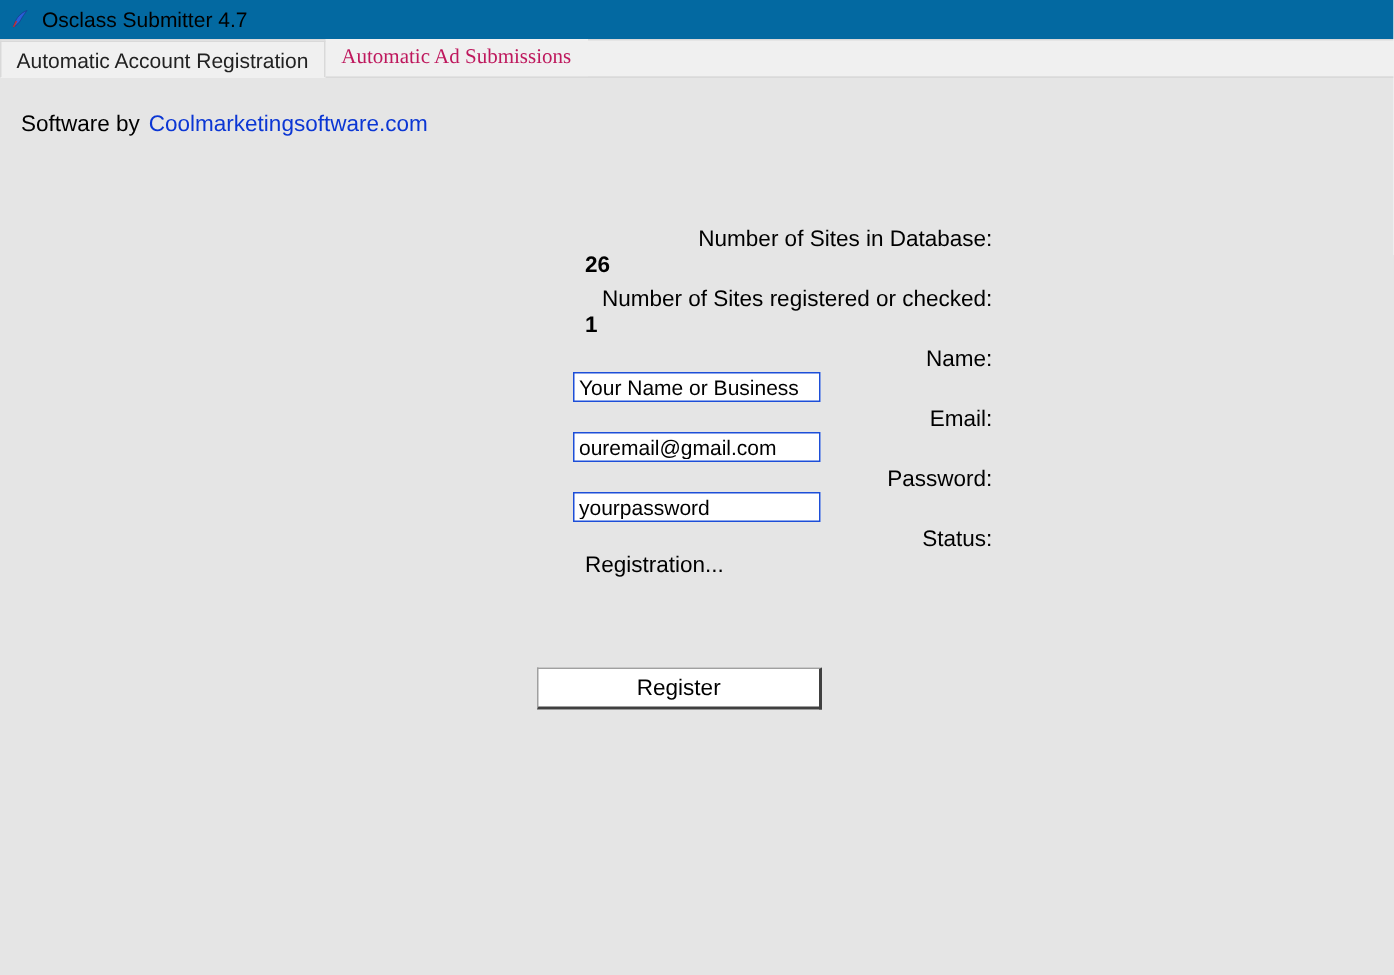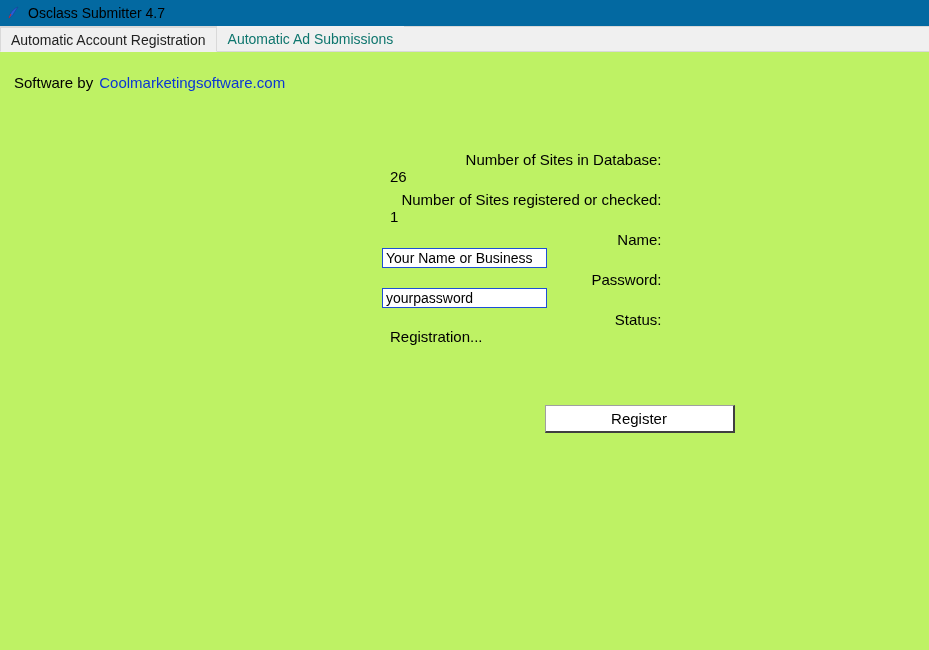--- a/index.html
+++ b/index.html
@@ -65,24 +65,25 @@
       align-items: center;
     }
     .tab.active {
       background: #f0f0f0;
       border-color: #d9d9d9;
       border-bottom: 1px solid #f0f0f0;
       z-index: 2;
       margin-bottom: -1px;
     }
     .tab.inactive {
-      color: #0f766e;
+      color: #be185d;
+      font-family: Liberation Serif, serif;
     }
     .tab-panel {
-      background: #bef264;
+      background: #e5e5e5;
       height: calc(650px - 26px - 26px);
       padding: 10px 8px;
       position: relative;
     }
     .software-by {
       font-size: 15px;
       color: #000;
       display: flex;
       align-items: baseline;
       gap: 6px;
@@ -109,20 +110,21 @@
       text-align: right;
       padding-right: 18px;
       font-size: 15px;
       color: #000;
     }
     .form-value {
       width: 165px;
       font-size: 15px;
       color: #000;
       padding-left: 8px;
+      font-weight: bold;
     }
     .form-input {
       width: 165px;
       height: 22px;
       border: 1px solid #1d4ed8;
       background: #ffffff;
       font-family: inherit;
       font-size: 14px;
       padding: 1px 3px;
       outline: none;
@@ -130,21 +132,21 @@
     }
     .status-value {
       width: 165px;
       font-size: 15px;
       color: #000;
       padding-left: 8px;
     }
     .register-row {
       margin-top: 70px;
       display: flex;
-      justify-content: center;
+      justify-content: flex-start;
     }
     .register-button {
       margin-left: 350px;
       width: 190px;
       height: 28px;
       background: #ffffff;
       border-top: 1px solid #a0a0a0;
       border-left: 1px solid #a0a0a0;
       border-right: 2px solid #404040;
       border-bottom: 2px solid #404040;
@@ -193,20 +195,24 @@
     <div class="form-row">
       <div class="form-label">Number of Sites registered or checked:</div>
       <div class="form-value">1</div>
     </div>
 
     <div class="form-row">
       <div class="form-label">Name:</div>
       <input class="form-input" type="text" value="Your Name or Business" style="">
     </div>
 
+    <div class="form-row">
+      <div class="form-label">Email:</div>
+      <input class="form-input" type="text" value="ouremail@gmail.com" style="">
+    </div>
 
     <div class="form-row">
       <div class="form-label">Password:</div>
       <input class="form-input" type="text" value="yourpassword" style="">
     </div>
 
     <div class="form-row">
       <div class="form-label">Status:</div>
       <div class="status-value">Registration...</div>
     </div>

